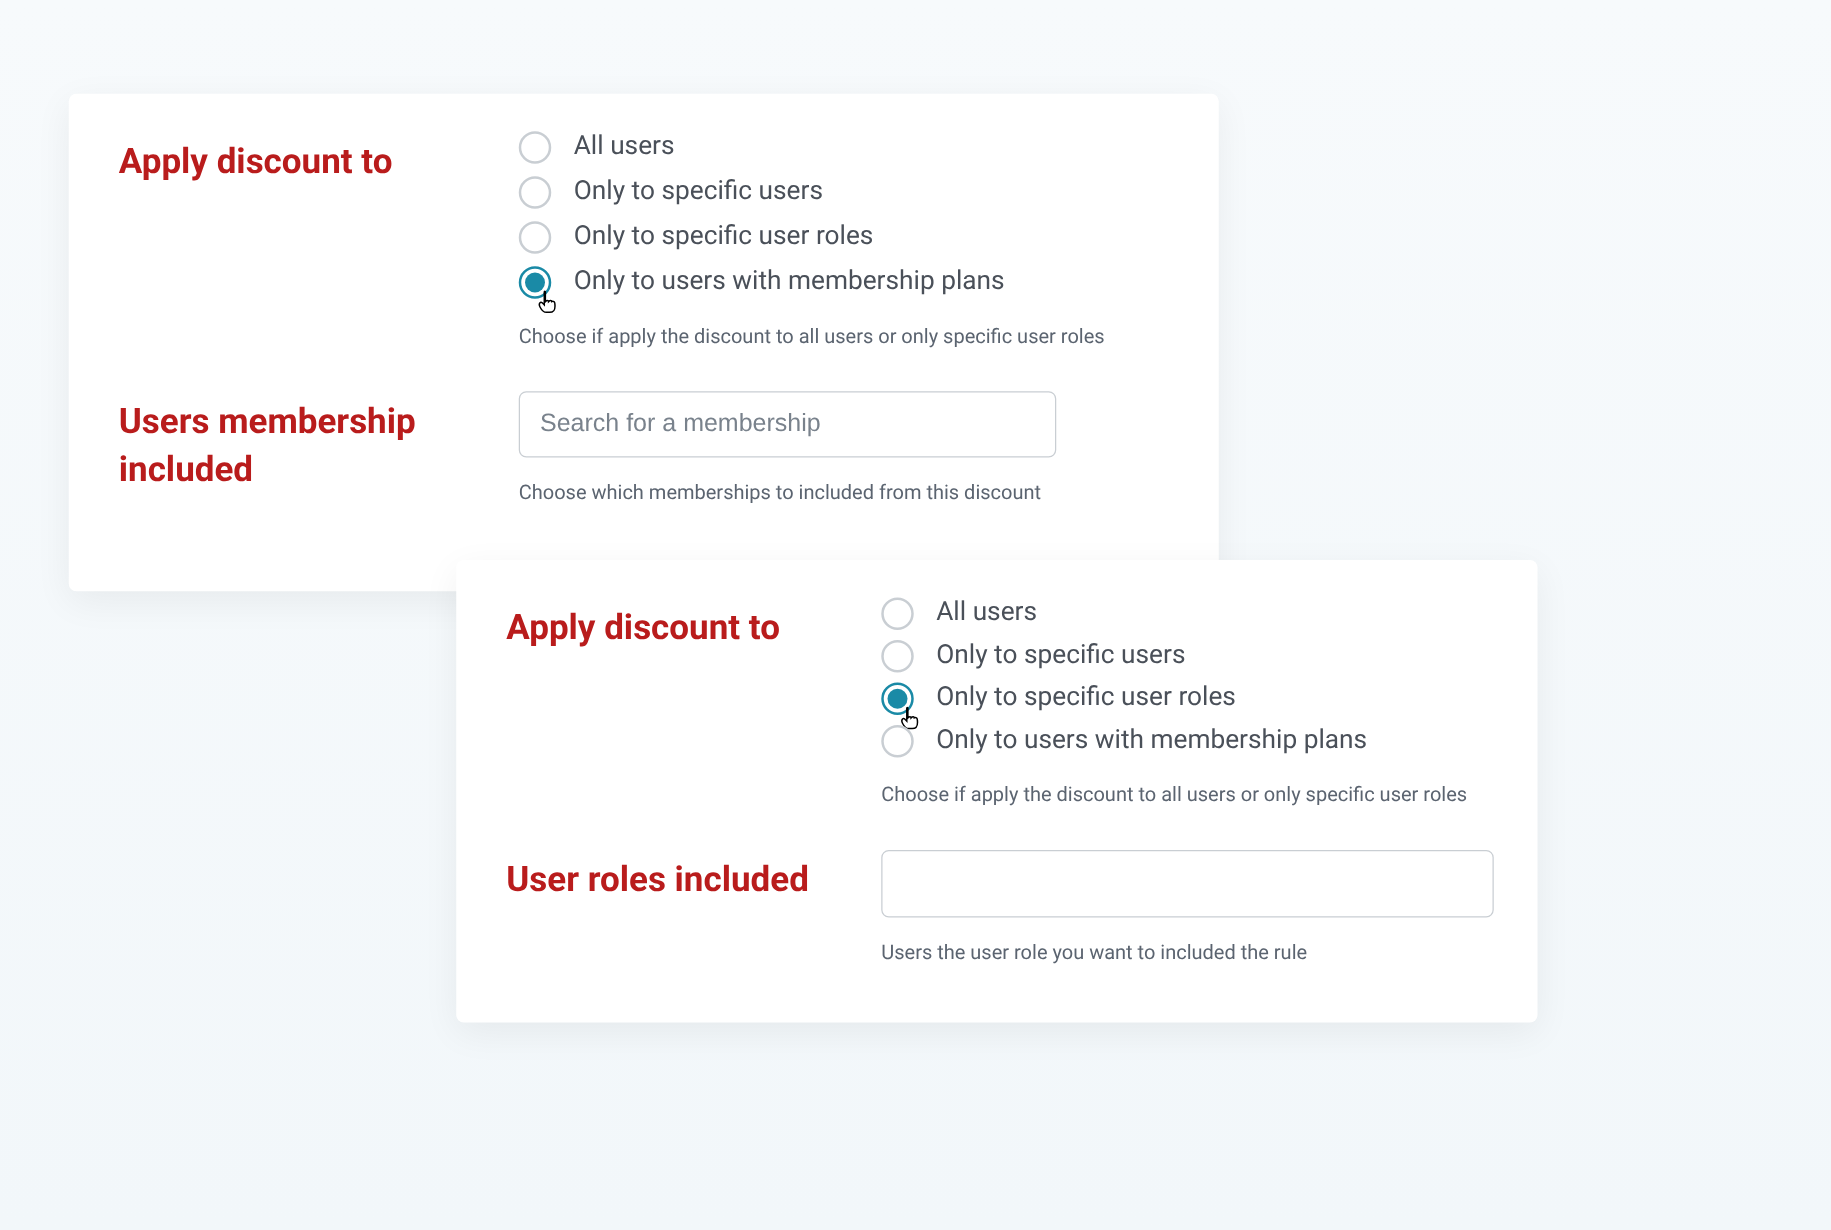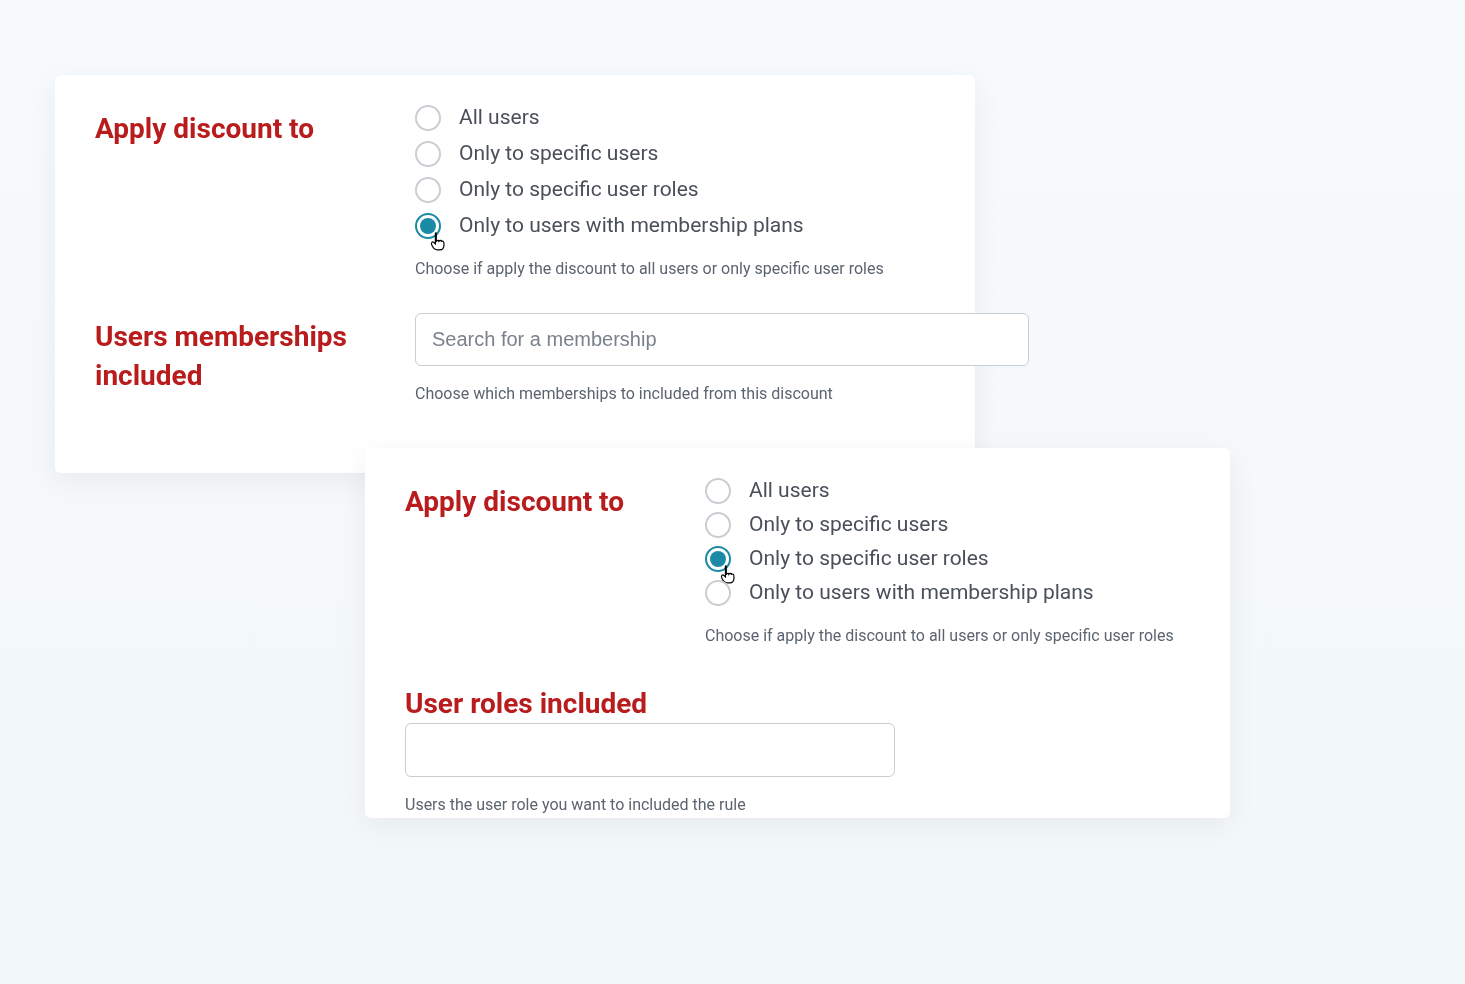--- a/index.html
+++ b/index.html
@@ -75,21 +75,21 @@
   }
 
   .help-text {
     font-size: 16px;
     color: #5b6470;
     font-weight: 400;
     line-height: 1.5;
   }
 
   .input-box {
-    width: 614px;
+    width: 430px;
     max-width: 100%;
     border: 1px solid #c9ced3;
     border-radius: 6px;
     padding: 14px 16px;
     font-size: 20px;
     color: #4a5059;
     background: #fff;
     margin-bottom: 16px;
   }
   .input-box::placeholder { color: #79828c; }
@@ -138,21 +138,21 @@
             <path d="M9 3 C9 2 10 2 10 3 L10 12 C10 12 11 11 12 11 C13 11 13 12 13 12 C13 12 14 11 15 11 C16 11 16 12 16 12 C16 12 17 11.5 18 12 C19 12.5 19 14 19 16 C19 20 18 22 14 22 L11 22 C8 22 6 19 5 17 C4 15 4 14 5 13 C6 12 7 13 8 14 L9 15 Z" fill="#ffffff" stroke="#000000" stroke-width="1.4"></path>
           </svg>
         </label>
 
       </div>
       <div class="help-text">Choose if apply the discount to all users or only specific user roles</div>
     </div>
   </div>
 
   <div class="row" style="margin-top:28px;">
-    <div class="label-col">Users memberships included</div>
+    <div class="label-col">Users membership included</div>
     <div class="field-col">
       <input type="text" class="input-box" placeholder="Search for a membership" style="">
       <div class="help-text">Choose which memberships to included from this discount</div>
     </div>
   </div>
 
 </div>
 
 <div class="panel panel2">
 
@@ -182,21 +182,21 @@
         <label class="radio-item">
           <span class="radio"></span>
           <span class="radio-label">Only to users with membership plans</span>
         </label>
 
       </div>
       <div class="help-text">Choose if apply the discount to all users or only specific user roles</div>
     </div>
   </div>
 
-  <div class="row" style="flex-direction:column;">
+  <div class="row" style="">
     <div class="label-col">User roles included</div>
     <div class="field-col">
       <input type="text" class="input-box empty" style="">
       <div class="help-text">Users the user role you want to included the rule</div>
     </div>
   </div>
 
 </div>
 
 </body></html>

